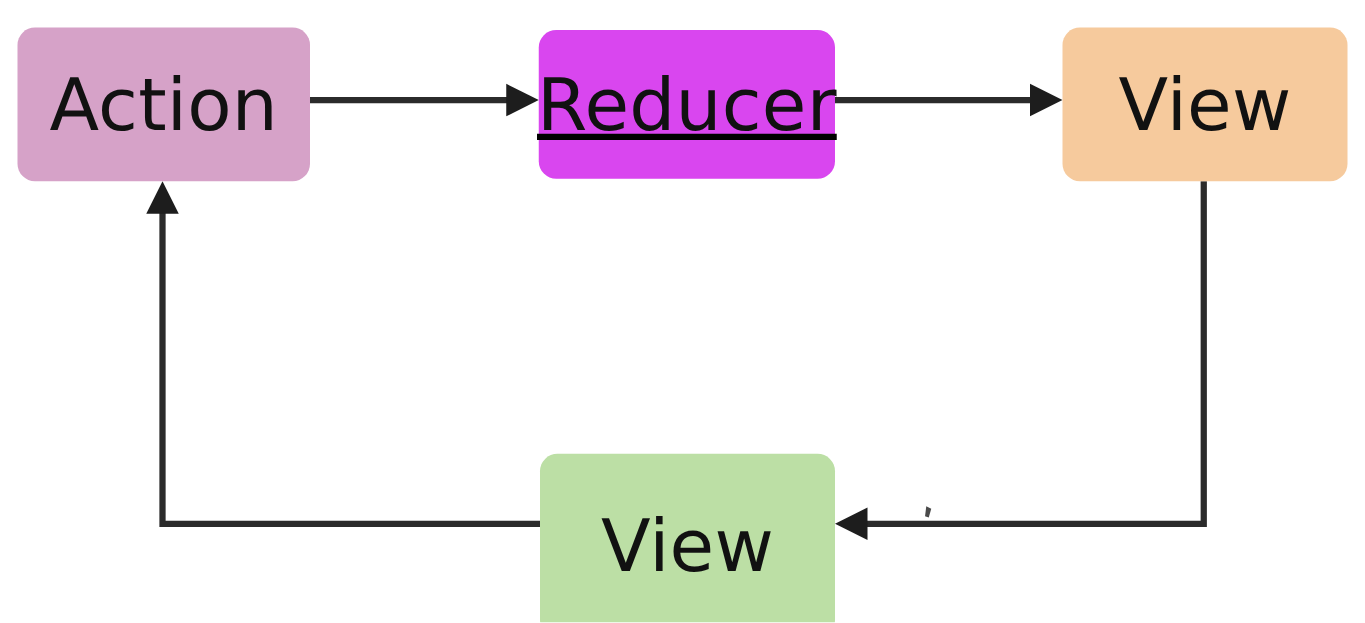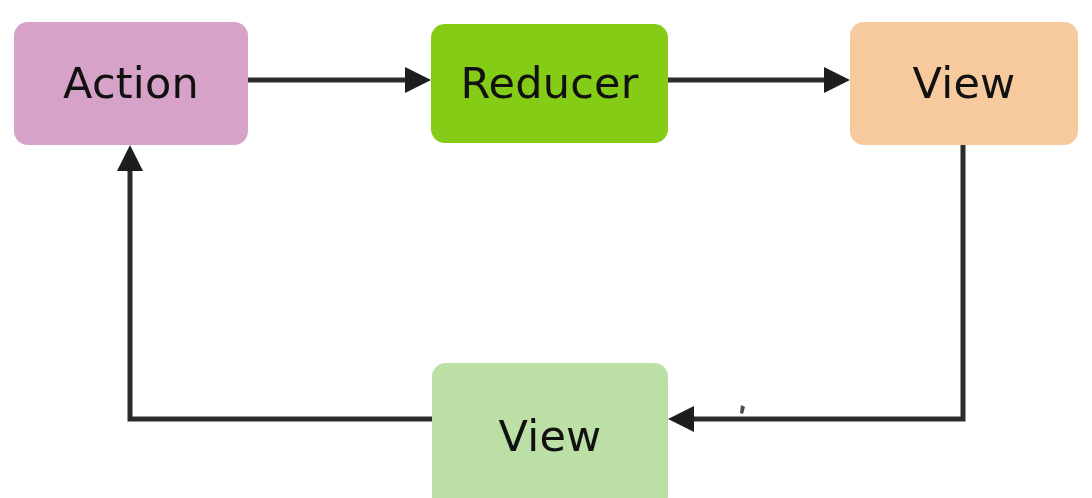--- a/index.html
+++ b/index.html
@@ -25,21 +25,21 @@
   .node {
     position: absolute;
     display: flex;
     align-items: center;
     justify-content: center;
     border-radius: 14px;
     box-sizing: border-box;
     z-index: 2;
   }
   .node-label {
-    font-size: 43px;
+    font-size: 58px;
     font-weight: 400;
     color: #111111;
     letter-spacing: 0.2px;
     line-height: 1;
     white-space: nowrap;
   }
   #node-action {
     left: 14px;  top: 22px;  width: 234px; height: 123px;
   }
   #node-reducer {
@@ -91,21 +91,21 @@
     <g>
       <path class="edge-line" d="M 432 419 L 130 419 L 130 161"></path>
       <polygon class="edge-head" points="130,145 117,171 143,171"></polygon>
     </g>
   </svg>
 
   <div class="node" id="node-action" style="background:#d6a2c8;">
     <span class="node-label">Action</span>
   </div>
 
-  <div class="node" id="node-reducer" style="background:#84cc16;">
+  <div class="node" id="node-reducer" style="background:#d946ef;text-decoration:underline;">
     <span class="node-label">Reducer</span>
   </div>
 
   <div class="node" id="node-store" style="background:#f6ca9d;">
     <span class="node-label">View</span>
   </div>
 
   <div class="node" id="node-view" style="background:#bcdfa5;">
     <span class="node-label">View</span>
   </div>

